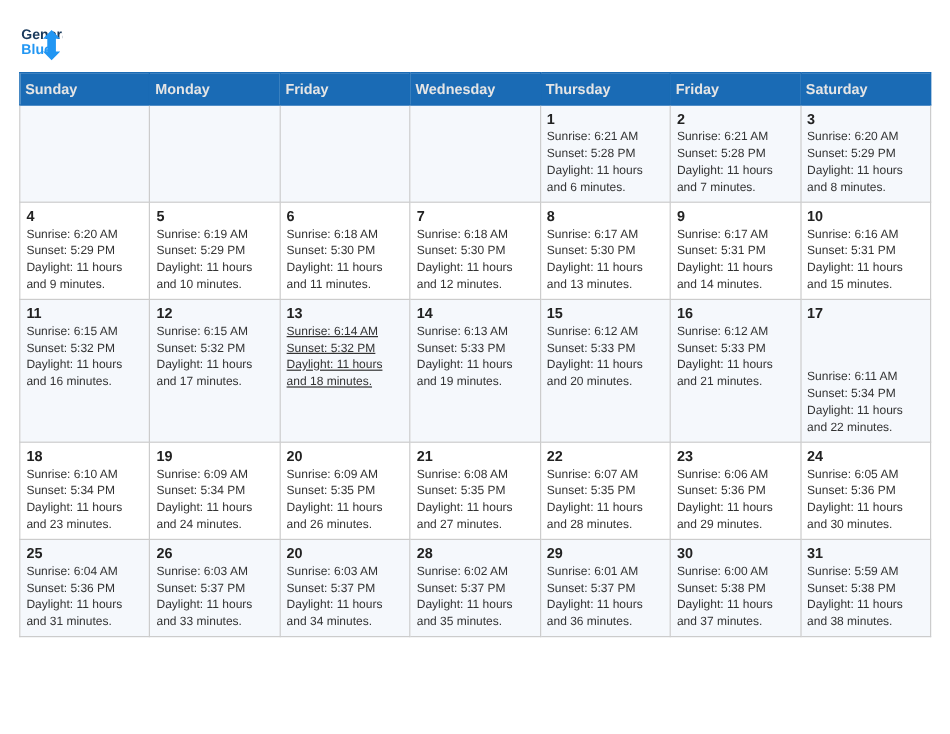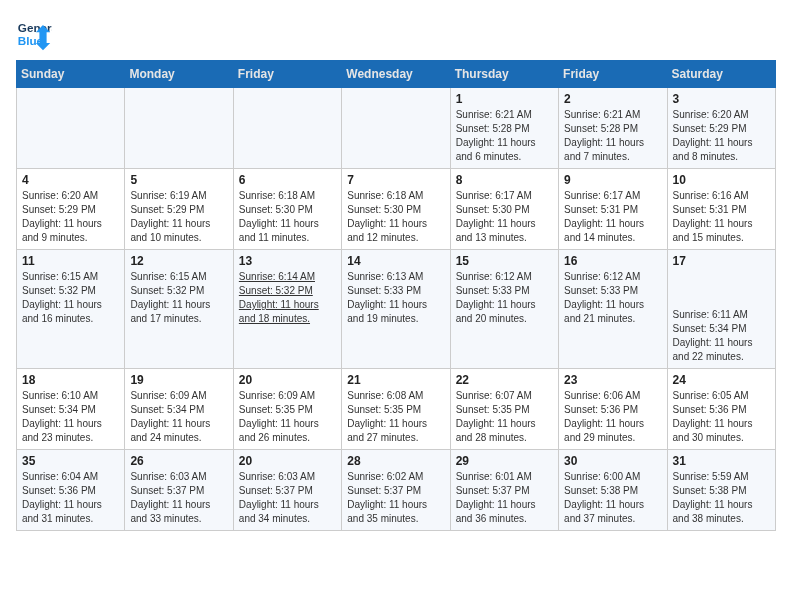--- a/index.html
+++ b/index.html
@@ -264,21 +264,21 @@
         </td>
         <td>
           <span class="day-num">24</span>
           <div class="day-info" style="white-space: pre-line;">Sunrise: 6:05 AM
 Sunset: 5:36 PM
 Daylight: 11 hours and 30 minutes.</div>
         </td>
       </tr>
       <tr>
         <td>
-          <span class="day-num">35</span>
+          <span class="day-num">25</span>
           <div class="day-info" style="white-space: pre-line;">Sunrise: 6:04 AM
 Sunset: 5:36 PM
 Daylight: 11 hours and 31 minutes.</div>
         </td>
         <td>
           <span class="day-num">26</span>
           <div class="day-info" style="white-space: pre-line;">Sunrise: 6:03 AM
 Sunset: 5:37 PM
 Daylight: 11 hours and 33 minutes.</div>
         </td>

